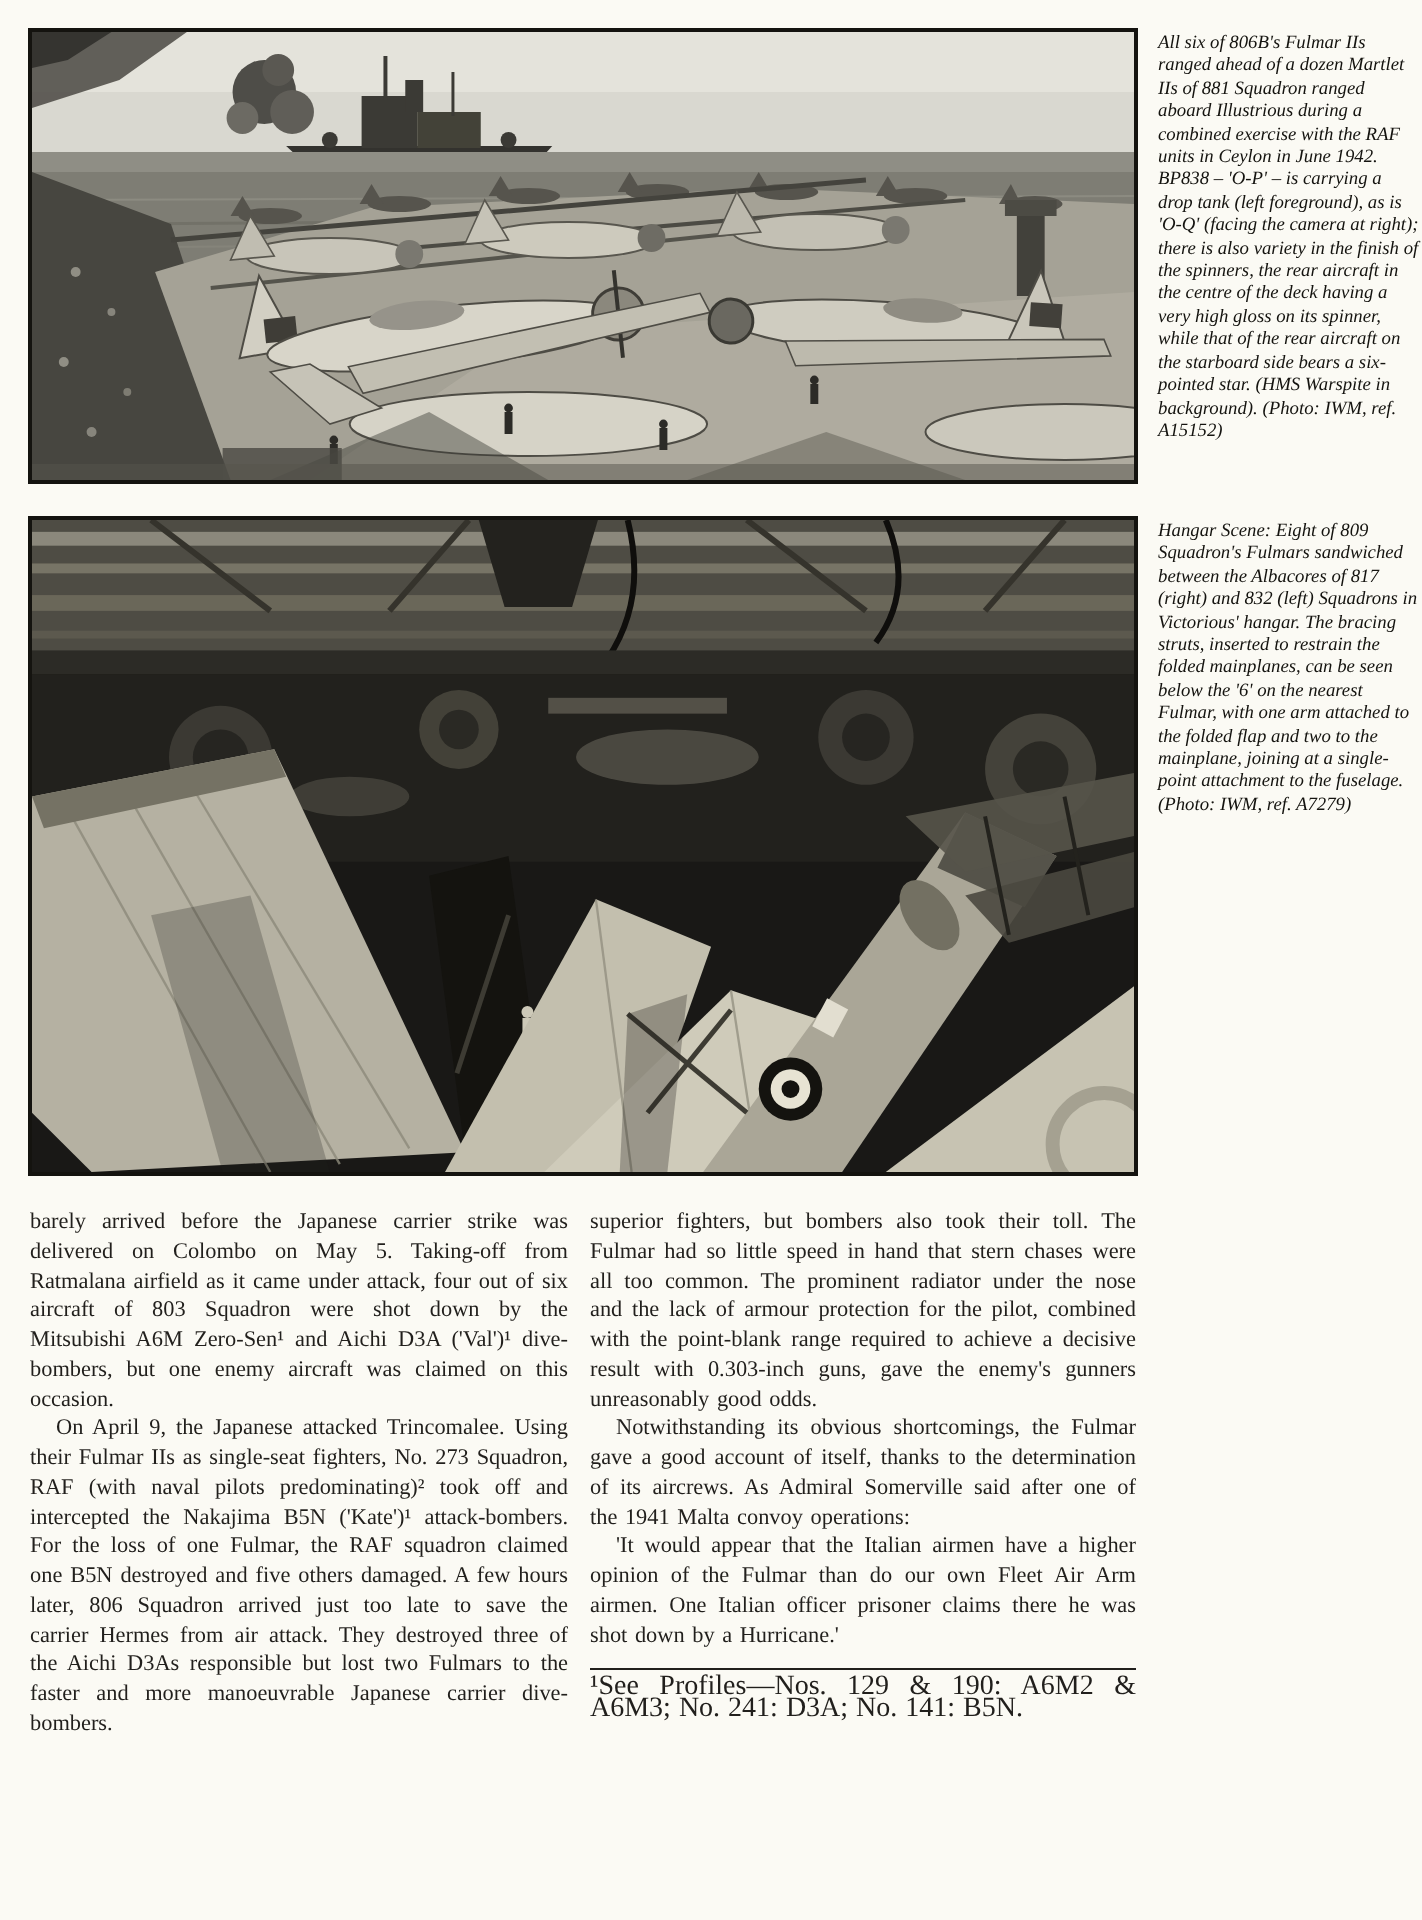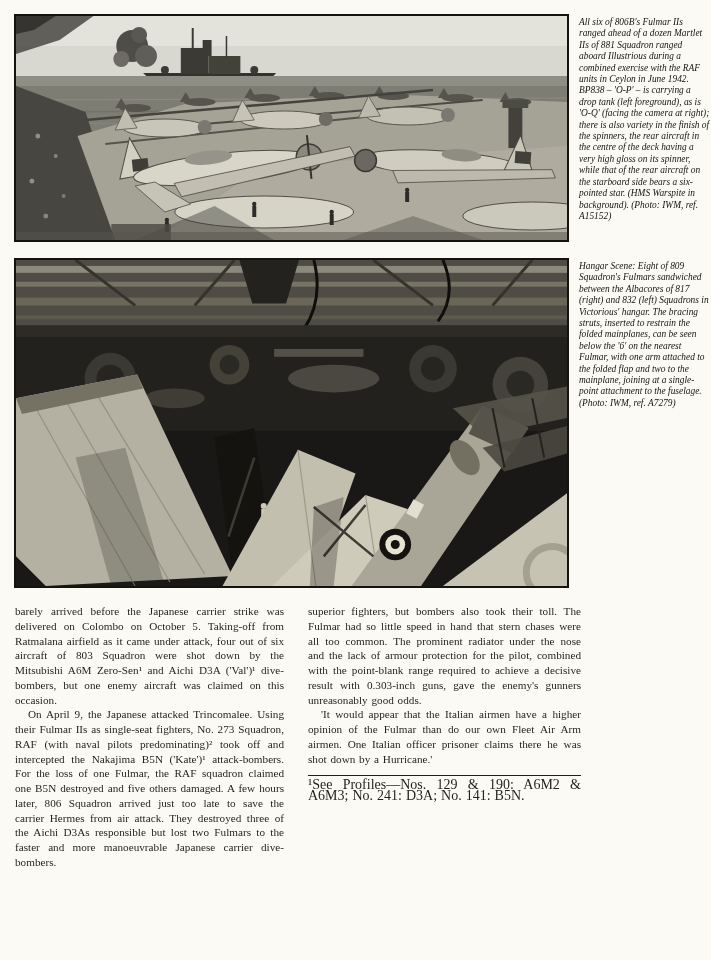--- a/index.html
+++ b/index.html
@@ -22,21 +22,21 @@
     color:#14130f;text-align:left;letter-spacing:0;
   }
   .caption-top{top:17px}
   .caption-hangar{top:261px}
   .col{
     position:absolute;top:604px;width:269px;
     font-size:11.2px;line-height:14.75px;text-align:justify;
     color:#211f1c;
   }
   .col-left{left:15px}
-  .col-right{left:308px;width:273px}
+  .col-right{left:295px;width:273px}
   .para{margin:0;word-spacing:1px}
   .para.indent{text-indent:13px}
   .it{}
   .footnote-rule{border-top:1.2px solid #211f1c;margin:9px 0 4px;width:100%;height:0}
   .footnote{margin:0;font-size:14px;line-height:10.9px;text-align:justify;word-spacing:.5px}
 </style>
 </head>
 <body>
 
 <div class="page">
@@ -243,24 +243,25 @@
       </g>
 
       <polygon points="60,200 110,190 150,330 96,330" fill="#211f1b" opacity="0.25"></polygon>
       <polygon points="300,250 330,240 320,330 296,330" fill="#211f1b" opacity="0.3"></polygon>
     </svg>
   </figure>
 
   <aside class="caption caption-hangar">Hangar Scene: Eight of 809 Squadron's Fulmars sandwiched between the Albacores of 817 (right) and 832 (left) Squadrons in Victorious' hangar. The bracing struts, inserted to restrain the folded mainplanes, can be seen below the '6' on the nearest Fulmar, with one arm attached to the folded flap and two to the mainplane, joining at a single-point attachment to the fuselage. (Photo: IWM, ref. A7279)</aside>
 
   <section class="col col-left">
-    <p class="para"><span>barely arrived before the Japanese carrier strike was delivered on Colombo on October 5. Taking-off from Ratmalana airfield as it came under attack, four out of six aircraft of 803 Squadron were shot down by the Mitsubishi A6M </span><span class="it">Zero-Sen</span><span>¹ and Aichi D3A ('Val')¹ dive-bombers, but one enemy aircraft was claimed on this occasion.</span></p>
+    <p class="para"><span>barely arrived before the Japanese carrier strike was delivered on Colombo on May 5. Taking-off from Ratmalana airfield as it came under attack, four out of six aircraft of 803 Squadron were shot down by the Mitsubishi A6M </span><span class="it">Zero-Sen</span><span>¹ and Aichi D3A ('Val')¹ dive-bombers, but one enemy aircraft was claimed on this occasion.</span></p>
     <p class="para indent"><span>On April 9, the Japanese attacked Trincomalee. Using their Fulmar IIs as single-seat fighters, No. 273 Squadron, RAF (with naval pilots predominating)² took off and intercepted the Nakajima B5N ('Kate')¹ attack-bombers. For the loss of one Fulmar, the RAF squadron claimed one B5N destroyed and five others damaged. A few hours later, 806 Squadron arrived just too late to save the carrier </span><span class="it">Hermes</span><span> from air attack. They destroyed three of the Aichi D3As responsible but lost two Fulmars to the faster and more manoeuvrable Japanese carrier dive-bombers.</span></p>
   </section>
 
   <section class="col col-right">
     <p class="para"><span>superior fighters, but bombers also took their toll. The Fulmar had so little speed in hand that stern chases were all too common. The prominent radiator under the nose and the lack of armour protection for the pilot, combined with the point-blank range required to achieve a decisive result with 0.303-inch guns, gave the enemy's gunners unreasonably good odds.</span></p>
+    <p class="para indent"><span>Notwithstanding its obvious shortcomings, the Fulmar gave a good account of itself, thanks to the determination of its aircrews. As Admiral Somerville said after one of the 1941 Malta convoy operations:</span></p>
     <p class="para indent"><span>'It would appear that the Italian airmen have a higher opinion of the Fulmar than do our own Fleet Air Arm airmen. One Italian officer prisoner claims there he was shot down by a Hurricane.'</span></p>
     <div class="footnote-rule"></div>
     <p class="footnote">¹See Profiles—Nos. 129 &amp; 190: A6M2 &amp; A6M3; No. 241: D3A; No. 141: B5N.</p>
   </section>
 
 </div>
 
 </body></html>

